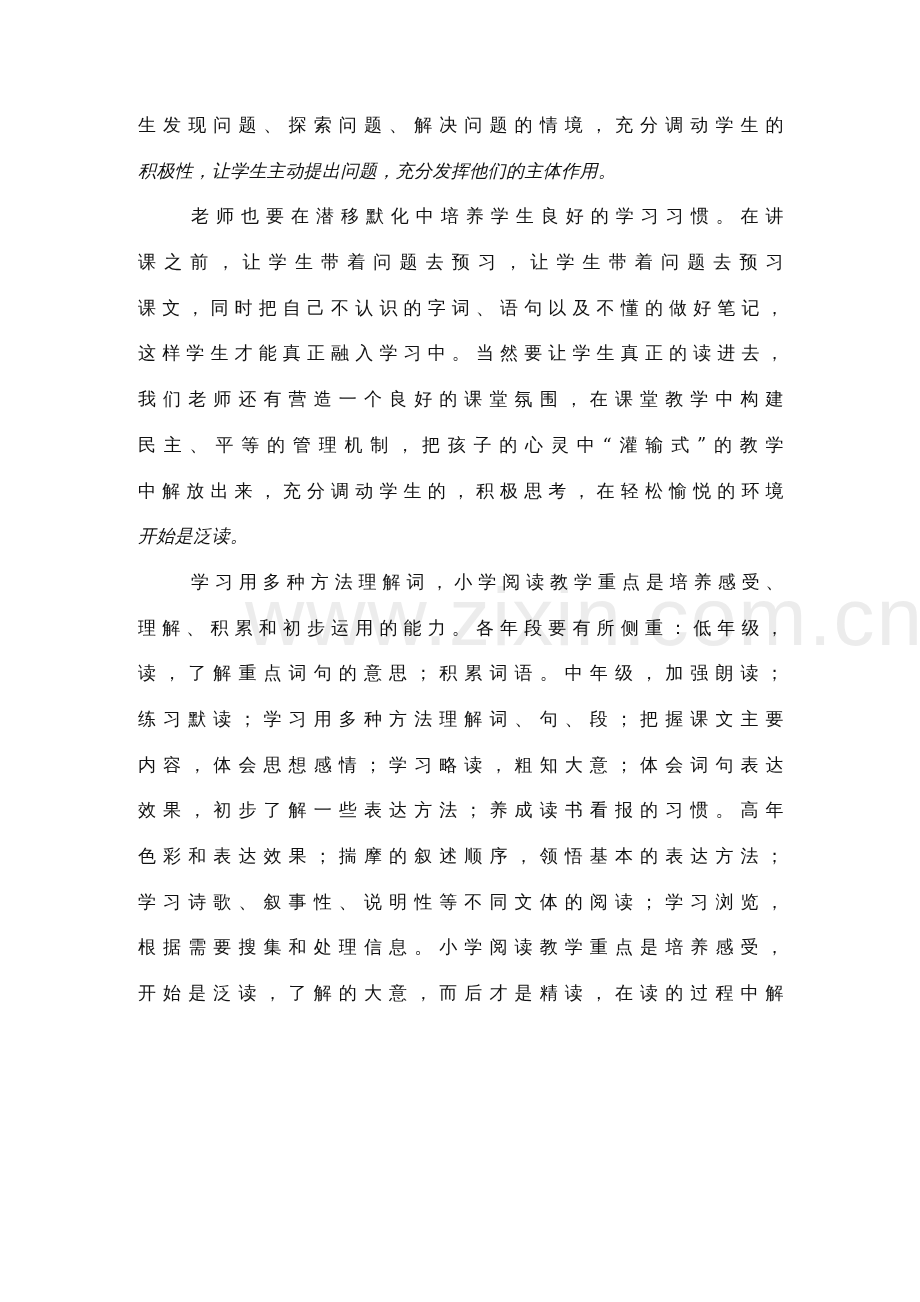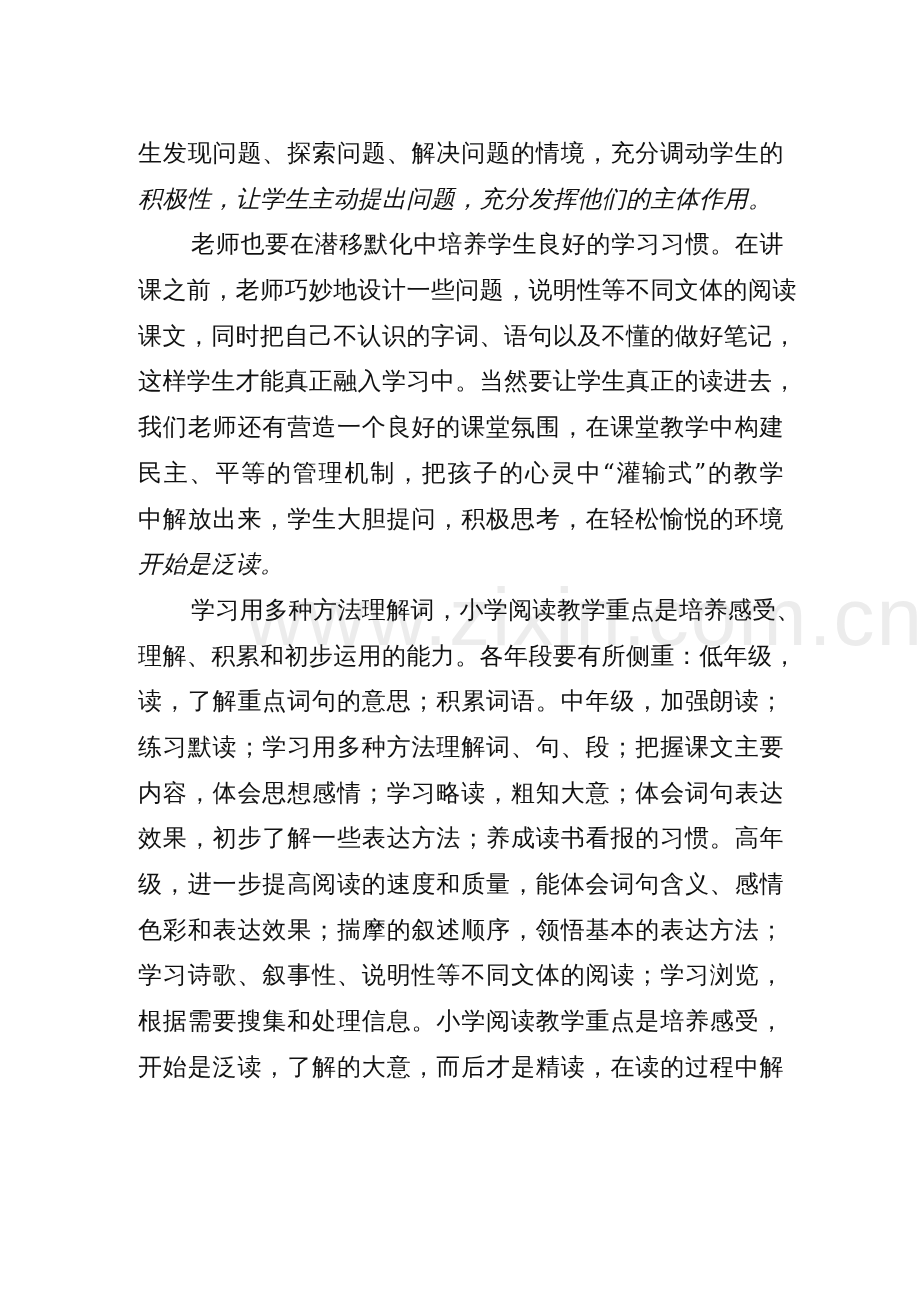--- a/index.html
+++ b/index.html
@@ -1,20 +1,20 @@
 <!DOCTYPE html>
 <html><head>
 <meta charset="utf-8">
 <style>
   html, body { margin: 0; padding: 0; background: #ffffff; }
   body { width: 920px; height: 1302px; position: relative; overflow: hidden; }
   .page {
-    position: absolute; left: 138px; top: 131px; width: 646px;
+    position: absolute; left: 138px; top: 102px; width: 646px;
     font-family: "DejaVu Serif", "Liberation Serif", serif;
-    font-size: 24px; color: #111111;
+    font-size: 18px; color: #111111;
   }
   .line {
     height: 45.7px; line-height: 45.7px; white-space: nowrap;
     letter-spacing: 0.4px; text-align: justify; text-align-last: justify;
   }
   .line.last { text-align-last: left; font-style: italic; }
   .line.indent { padding-left: 53px; }
   .watermark {
     position: absolute; left: 245px; top: 570px;
     font-family: "Liberation Sans", sans-serif; font-size: 82px;
@@ -26,34 +26,33 @@
 
 <div class="watermark">www.zixin.com.cn</div>
 
 <div class="page">
   <div>
     <div class="line">生发现问题、探索问题、解决问题的情境，充分调动学生的</div>
     <div class="line last">积极性，让学生主动提出问题，充分发挥他们的主体作用。</div>
   </div>
   <div>
     <div class="line indent">老师也要在潜移默化中培养学生良好的学习习惯。在讲</div>
-    <div class="line">课之前，老师巧妙地设计一些问题，说明性等不同文体的阅读</div>
+    <div class="line">课之前，让学生带着问题去预习，让学生带着问题去预习</div>
     <div class="line">课文，同时把自己不认识的字词、语句以及不懂的做好笔记，</div>
     <div class="line">这样学生才能真正融入学习中。当然要让学生真正的读进去，</div>
     <div class="line">我们老师还有营造一个良好的课堂氛围，在课堂教学中构建</div>
     <div class="line">民主、平等的管理机制，把孩子的心灵中“灌输式”的教学</div>
-    <div class="line">中解放出来，学生大胆提问，积极思考，在轻松愉悦的环境</div>
+    <div class="line">中解放出来，充分调动学生的，积极思考，在轻松愉悦的环境</div>
     <div class="line last">开始是泛读。</div>
   </div>
   <div>
     <div class="line indent">学习用多种方法理解词，小学阅读教学重点是培养感受、</div>
     <div class="line">理解、积累和初步运用的能力。各年段要有所侧重：低年级，</div>
     <div class="line">读，了解重点词句的意思；积累词语。中年级，加强朗读；</div>
     <div class="line">练习默读；学习用多种方法理解词、句、段；把握课文主要</div>
     <div class="line">内容，体会思想感情；学习略读，粗知大意；体会词句表达</div>
     <div class="line">效果，初步了解一些表达方法；养成读书看报的习惯。高年</div>
-    <div class="line">级，进一步提高阅读的速度和质量，能体会词句含义、感情</div>
     <div class="line">色彩和表达效果；揣摩的叙述顺序，领悟基本的表达方法；</div>
     <div class="line">学习诗歌、叙事性、说明性等不同文体的阅读；学习浏览，</div>
     <div class="line">根据需要搜集和处理信息。小学阅读教学重点是培养感受，</div>
     <div class="line">开始是泛读，了解的大意，而后才是精读，在读的过程中解</div>
   </div>
 </div>
 
 </body></html>

